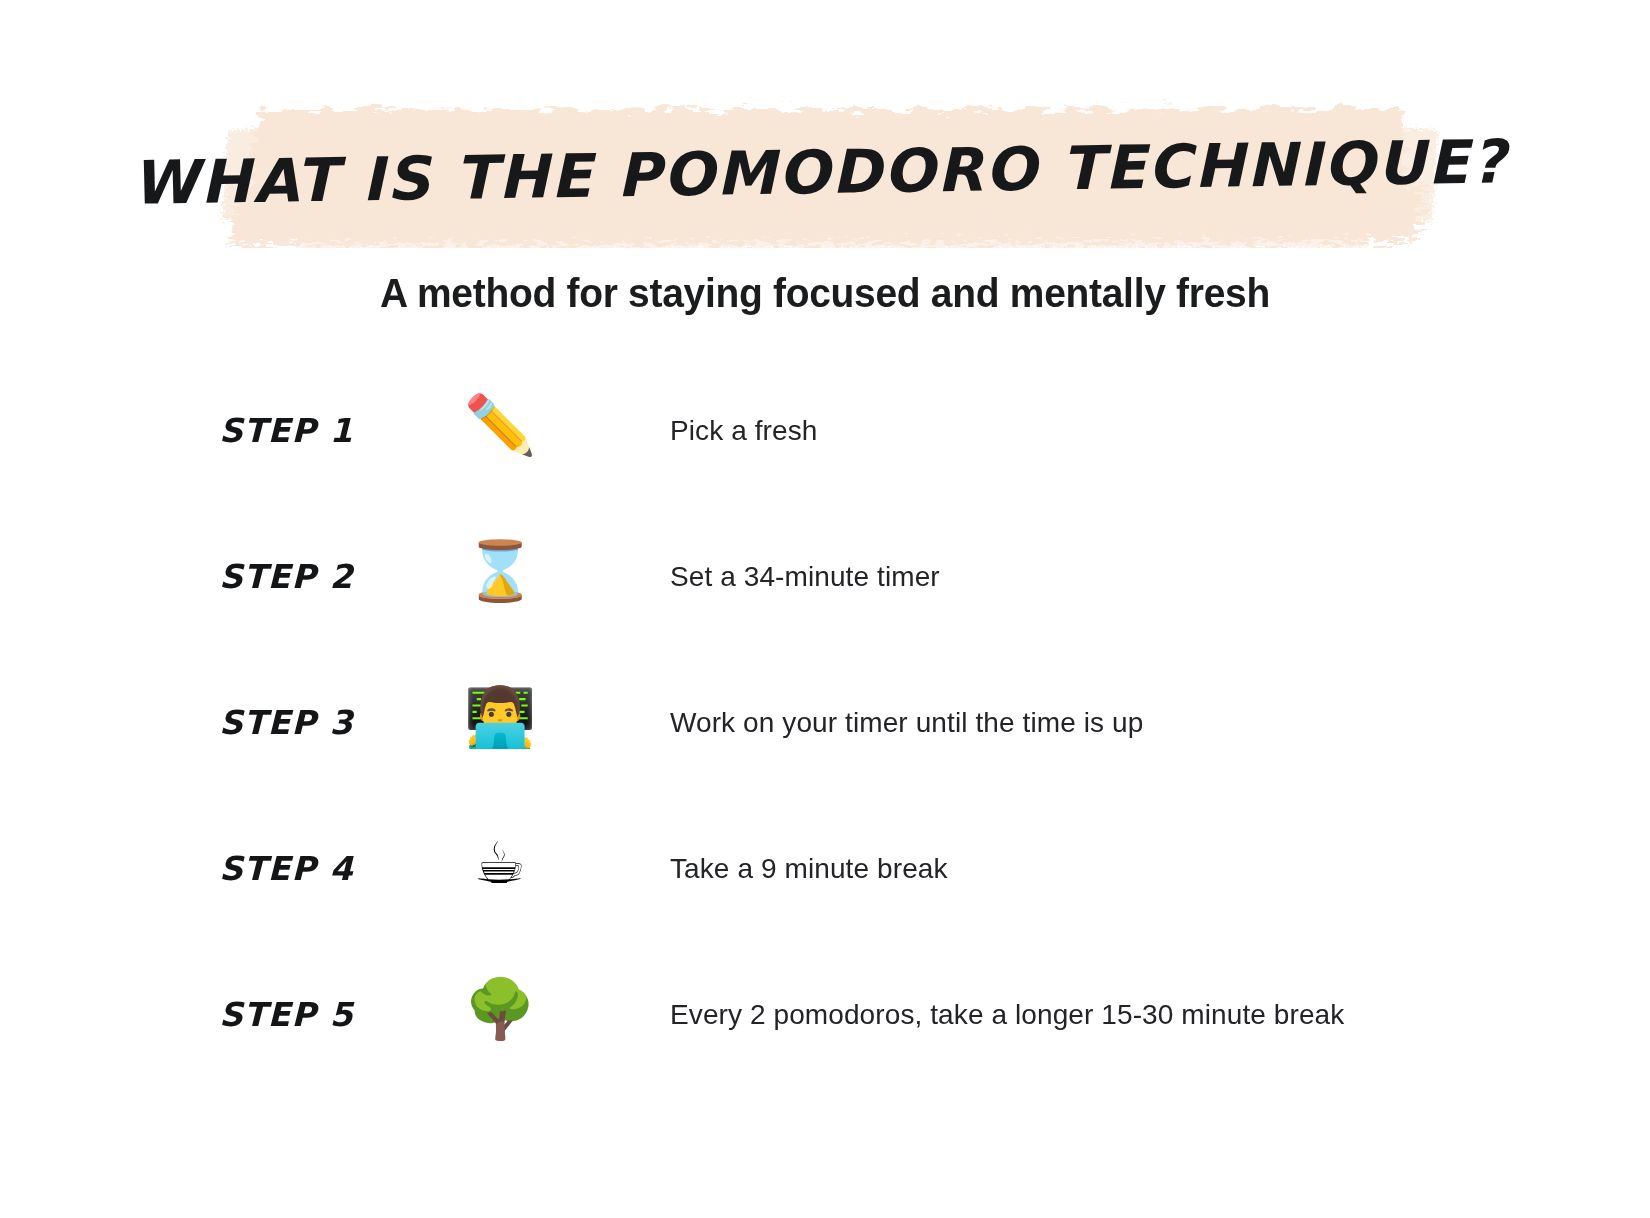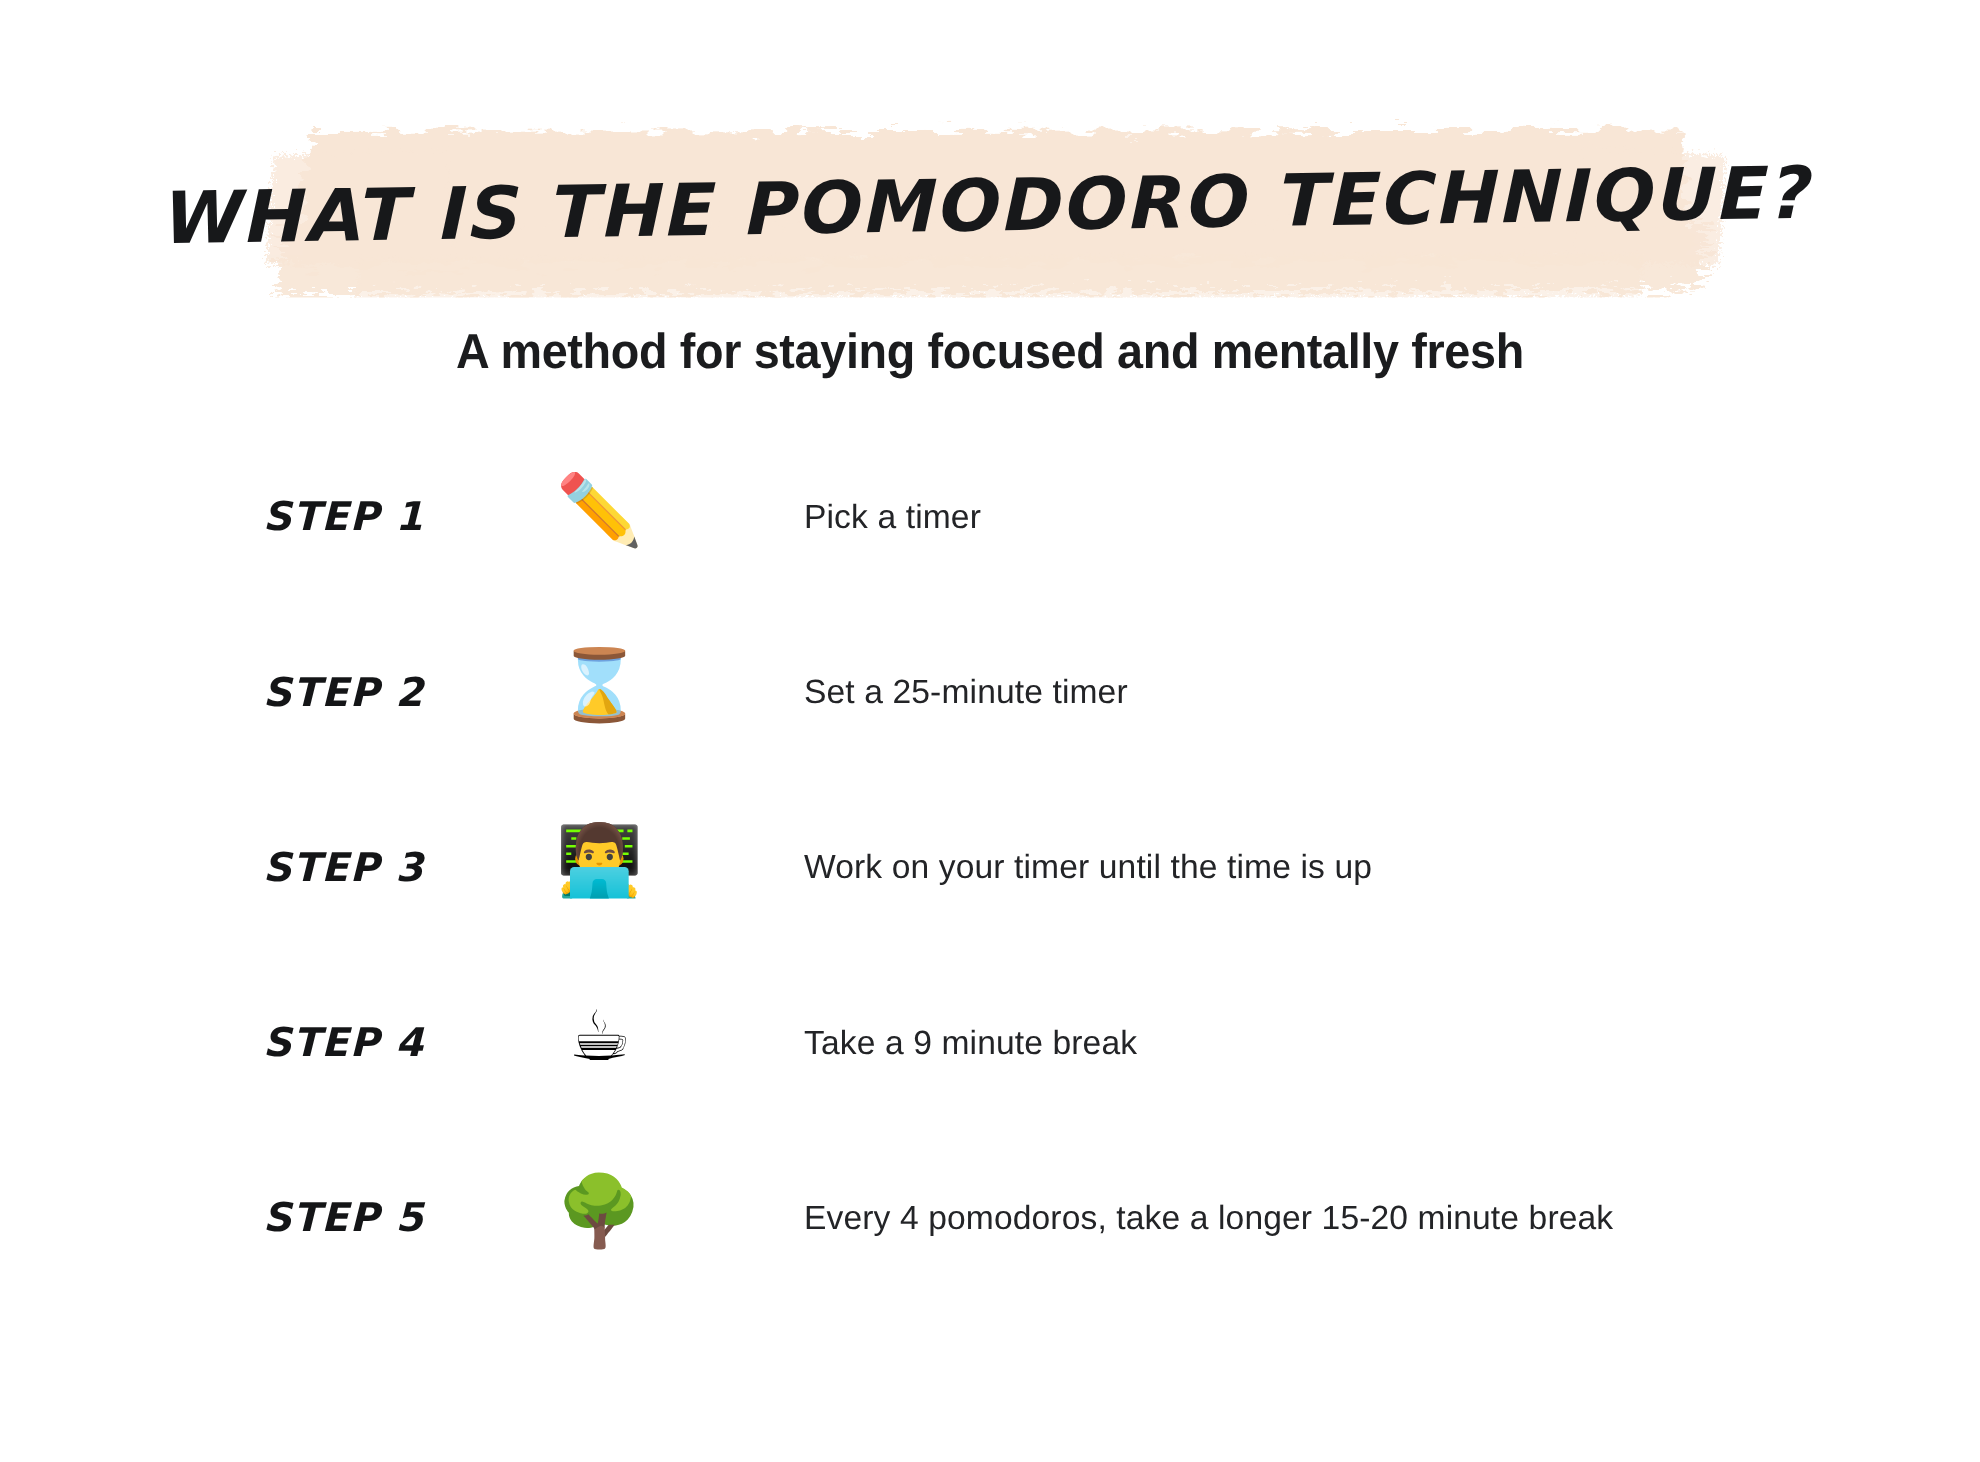--- a/index.html
+++ b/index.html
@@ -158,41 +158,41 @@
     <div class="banner-title">WHAT IS THE POMODORO TECHNIQUE?</div>
   </div>
 
   <div class="subtitle">A method for staying focused and mentally fresh</div>
 
   <div class="steps">
 
     <div class="step-row">
       <div class="step-label">STEP 1</div>
       <div class="step-emoji">✏️</div>
-      <div class="step-desc">Pick a timer</div>
+      <div class="step-desc">Pick a fresh</div>
     </div>
 
     <div class="step-row">
       <div class="step-label">STEP 2</div>
       <div class="step-emoji">⌛</div>
-      <div class="step-desc">Set a 25-minute timer</div>
+      <div class="step-desc">Set a 34-minute timer</div>
     </div>
 
     <div class="step-row">
       <div class="step-label">STEP 3</div>
       <div class="step-emoji">👨‍💻</div>
       <div class="step-desc">Work on your timer until the time is up</div>
     </div>
 
     <div class="step-row">
       <div class="step-label">STEP 4</div>
       <div class="step-emoji">☕</div>
       <div class="step-desc">Take a 9 minute break</div>
     </div>
 
     <div class="step-row">
       <div class="step-label">STEP 5</div>
       <div class="step-emoji">🌳</div>
-      <div class="step-desc">Every 4 pomodoros, take a longer 15-20 minute break</div>
+      <div class="step-desc">Every 2 pomodoros, take a longer 15-30 minute break</div>
     </div>
 
   </div>
 </div>
 
 </body></html>

